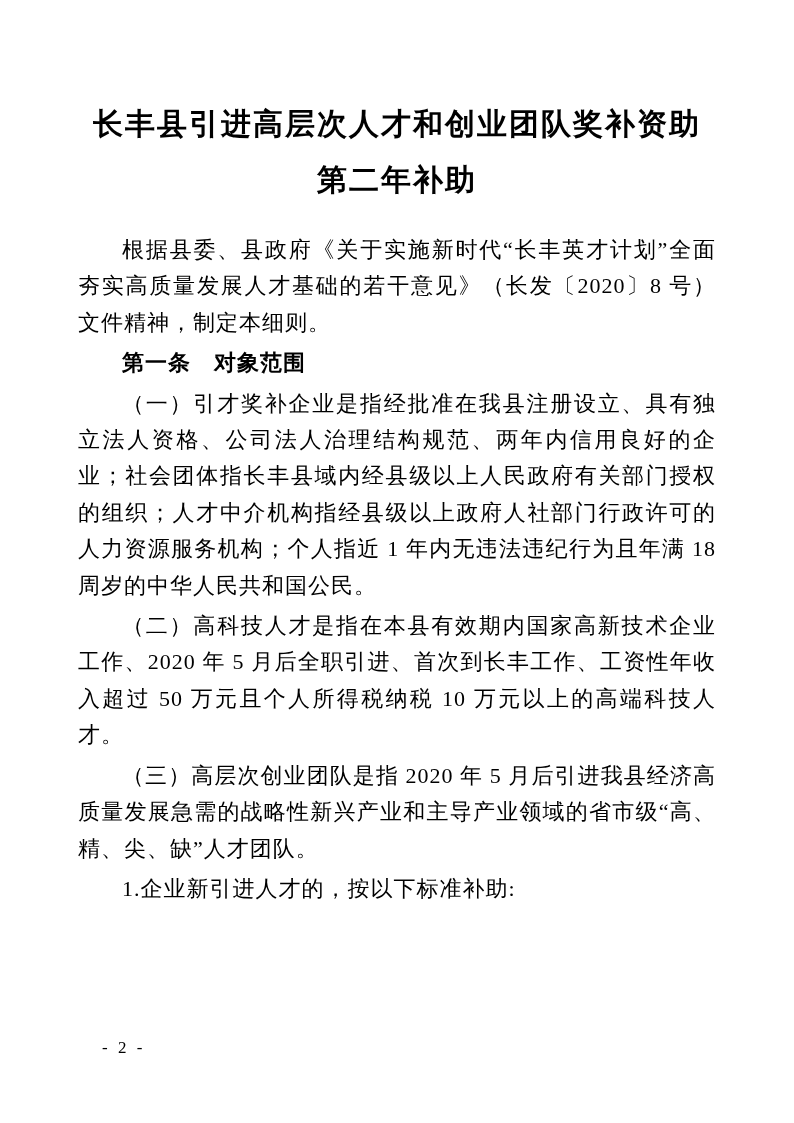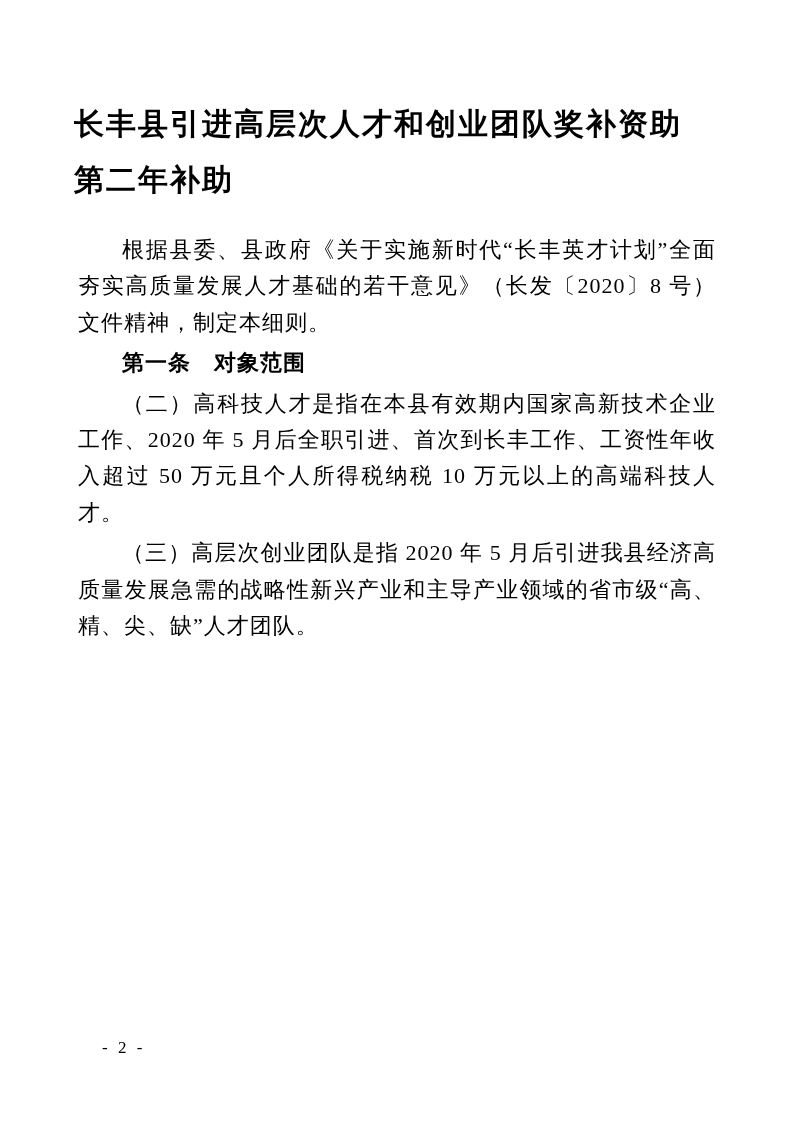--- a/index.html
+++ b/index.html
@@ -13,20 +13,21 @@
     height: 1123px;
     background: #ffffff;
     overflow: hidden;
     font-family: "Liberation Serif", "DejaVu Serif", serif;
     color: #000000;
   }
   .doc-title {
     padding-top: 96px;
     width: 646px;
     margin: 0 auto;
+    text-align: center;
     font-size: 30px;
     line-height: 56px;
     font-weight: bold;
     letter-spacing: 2px;
     font-family: "Liberation Serif", "DejaVu Serif", serif;
   }
   .doc-body {
     width: 646px;
     margin: 24px auto 0 auto;
     font-size: 22px;
@@ -59,19 +60,21 @@
 <div class="page">
 
   <div class="doc-title">
     <div>长丰县引进高层次人才和创业团队奖补资助</div>
     <div>第二年补助</div>
   </div>
 
   <div class="doc-body">
     <p class="body">根据县委、县政府《关于实施新时代“长丰英才计划”全面夯实高质量发展人才基础的若干意见》（长发〔2020〕8 号）文件精神，制定本细则。</p>
     <p class="heading">第一条　对象范围</p>
+    <p class="body">（一）引才奖补企业是指经批准在我县注册设立、具有独立法人资格、公司法人治理结构规范、两年内信用良好的企业；社会团体指长丰县域内经县级以上人民政府有关部门授权的组织；人才中介机构指经县级以上政府人社部门行政许可的人力资源服务机构；个人指近 1 年内无违法违纪行为且年满 18 周岁的中华人民共和国公民。</p>
     <p class="body">（二）高科技人才是指在本县有效期内国家高新技术企业工作、2020 年 5 月后全职引进、首次到长丰工作、工资性年收入超过 50 万元且个人所得税纳税 10 万元以上的高端科技人才。</p>
     <p class="body">（三）高层次创业团队是指 2020 年 5 月后引进我县经济高质量发展急需的战略性新兴产业和主导产业领域的省市级“高、精、尖、缺”人才团队。</p>
+    <p class="body">1.企业新引进人才的，按以下标准补助:</p>
   </div>
 
   <div class="page-number">- 2 -</div>
 
 </div>
 
 </body></html>

